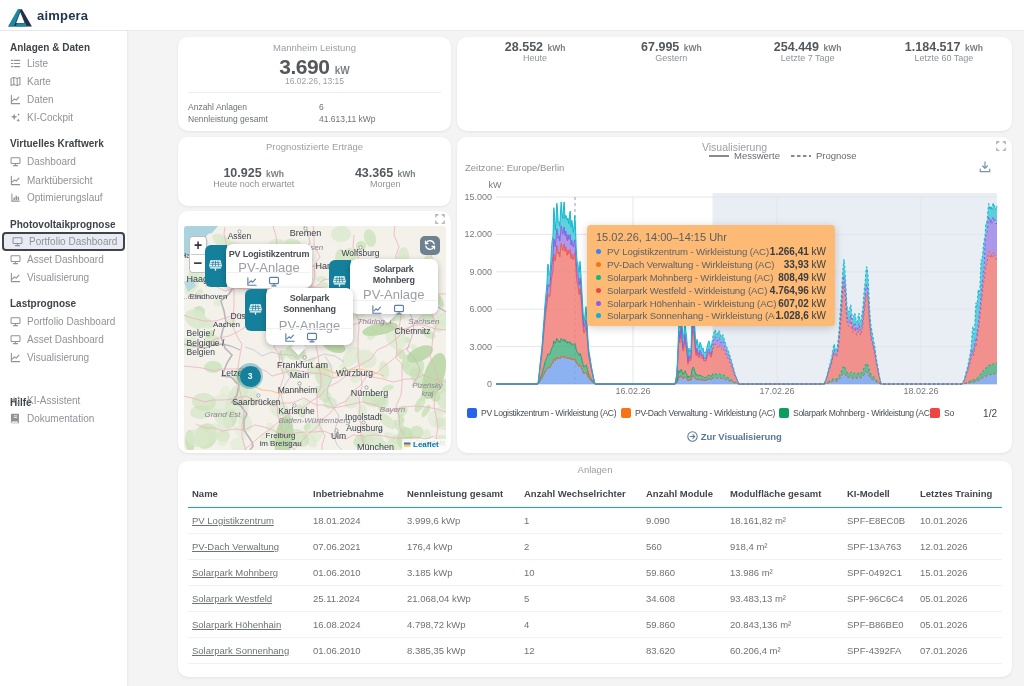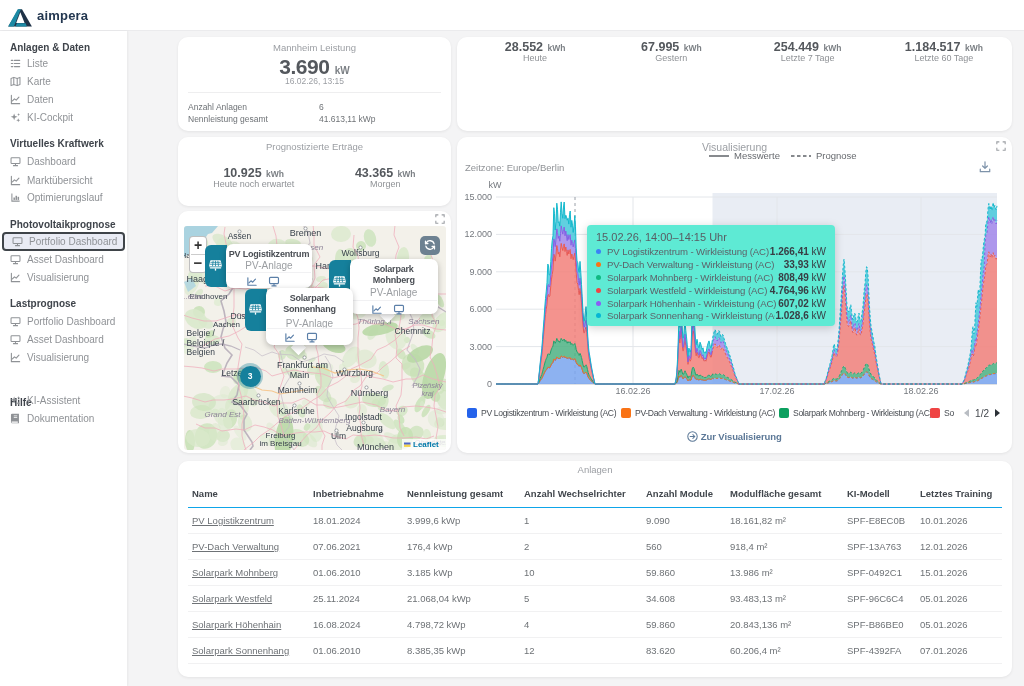--- a/index.html
+++ b/index.html
@@ -59,21 +59,21 @@
 .lsq { display:inline-block; width:10px; height:10px; border-radius:2px; margin-right:4px; }
 
 .ttr { display:flex; align-items:center; height:12.9px; font-size:9.6px; letter-spacing:-0.1px; color:#5d6269; white-space:nowrap; }
 .ttr .dot { width:5px; height:5px; border-radius:50%; margin-right:6px; flex:0 0 auto; }
 .ttr .tl { flex:1; overflow:hidden; }
 .ttr .tv { font-weight:bold; color:#383d44; font-size:10px; letter-spacing:0; }
 .ttr .tu { color:#383d44; font-size:10px; letter-spacing:0; }
 .lsq { display:inline-block; width:10px; height:10px; border-radius:2px; margin-right:4px; }
 
 .pt1 { font-size:9px; font-weight:bold; color:#4a4e54; white-space:nowrap; letter-spacing:-0.2px; }
-.pt2 { font-size:10px; color:#9b9ea2; }
+.pt2 { font-size:13px; color:#9b9ea2; }
 </style>
 </head>
 <body>
 <div id="topbar">
   <div id="logo">
     <svg width="30" height="25" viewBox="0 0 30 25">
       <polygon points="5.2,23.5 15.5,6.2 19,6.2 28.9,23.5" fill="#1f3247"></polygon>
       <polygon points="5.2,23.5 14.7,6.2 17.8,6.2 10.9,23.5" fill="#1b89a4"></polygon>
       <polygon points="17.3,9.2 13.2,20 21.6,20" fill="#ffffff"></polygon>
       <polygon points="12.4,23.5 13.9,20.3 22.6,20.3 23.9,23.5" fill="#1b89a4"></polygon>
@@ -587,21 +587,21 @@
         </svg>
     <span style="margin:0 10px 0 4px;">Messwerte</span>
     <svg width="22" height="8" viewBox="0 0 22 8">
           <line x1="1" y1="4" x2="21" y2="4" stroke="#5f6368" stroke-width="1.4" stroke-dasharray="3.5,2.5"></line>
         </svg>
     <span style="margin-left:4px;">Prognose</span>
   </div>
   <svg style="position:absolute;right:21px;top:24px;" width="12" height="12" viewBox="0 0 14 14" fill="none" stroke="#7e93aa" stroke-width="1.4">
         <path d="M1.5 9.5v3h11v-3M7 1v7M4.2 5.8L7 8.5l2.8-2.7" stroke-linecap="round" stroke-linejoin="round"></path>
       </svg>
-  <div style="position:absolute;left:130px;top:88px;width:248px;height:101px;background:#5eead4;border-radius:4px;box-shadow:0 2px 10px rgba(0,0,0,0.18);padding:6px 9px 0 9px;">
+  <div style="position:absolute;left:130px;top:88px;width:248px;height:101px;background:#fdba74;border-radius:4px;box-shadow:0 2px 10px rgba(0,0,0,0.18);padding:6px 9px 0 9px;">
     <div style="font-size:11px;color:#585d64;height:14px;">15.02.26, 14:00–14:15 Uhr</div>
     <div class="ttr">
           <span class="dot" style="background:#3b82f6"></span>
           <span class="tl">PV Logistikzentrum - Wirkleistung (AC)</span>
           <span class="tv">1.266,41</span>
           <span class="tu">&nbsp;kW</span>
         </div>
         <div class="ttr">
           <span class="dot" style="background:#f97316"></span>
           <span class="tl">PV-Dach Verwaltung - Wirkleistung (AC)</span>
@@ -630,21 +630,21 @@
           <span class="dot" style="background:#06b6d4"></span>
           <span class="tl">Solarpark Sonnenhang - Wirkleistung (AC)</span>
           <span class="tv">1.028,6</span>
           <span class="tu">&nbsp;kW</span>
         </div>
   </div>
   <div style="position:absolute;left:10px;top:271px;display:flex;align-items:center;font-size:8.6px;letter-spacing:-0.35px;color:#4a4e54;white-space:nowrap;"><span class="lsq" style="background:#2563eb"></span>PV Logistikzentrum - Wirkleistung (AC)</div>
       <div style="position:absolute;left:164px;top:271px;display:flex;align-items:center;font-size:8.6px;letter-spacing:-0.35px;color:#4a4e54;white-space:nowrap;"><span class="lsq" style="background:#f97316"></span>PV-Dach Verwaltung - Wirkleistung (AC)</div>
       <div style="position:absolute;left:322px;top:271px;display:flex;align-items:center;font-size:8.6px;letter-spacing:-0.35px;color:#4a4e54;white-space:nowrap;"><span class="lsq" style="background:#0ca05f"></span>Solarpark Mohnberg - Wirkleistung (AC)</div>
       <div style="position:absolute;left:473px;top:271px;display:flex;align-items:center;font-size:8.6px;letter-spacing:-0.35px;color:#4a4e54;white-space:nowrap;"><span class="lsq" style="background:#ef4444"></span>So</div>
-  <div style="position:absolute;right:10px;top:269px;display:flex;align-items:center;font-size:10px;color:#43474d;background:#fff;padding-left:5px;height:14px;">
+  <div style="position:absolute;right:10px;top:269px;display:flex;align-items:center;font-size:10px;color:#43474d;background:#fff;padding-left:5px;height:14px;flex-direction:column;">
     <svg width="8" height="10" viewBox="0 0 8 10">
           <path d="M7 1L2 5l5 4Z" fill="#b9bdc3"></path>
         </svg>
     <span style="margin:0 5px;">1/2</span>
     <svg width="8" height="10" viewBox="0 0 8 10">
           <path d="M1 1l5 4-5 4Z" fill="#2c3137"></path>
         </svg>
   </div>
   <div style="position:absolute;left:0;top:294px;width:555px;text-align:center;font-size:9.5px;font-weight:bold;color:#5c7897;letter-spacing:-0.1px;">
     <svg width="11" height="11" viewBox="0 0 14 14" fill="none" stroke="#5c7897" stroke-width="1.3" style="vertical-align:-2px;">

